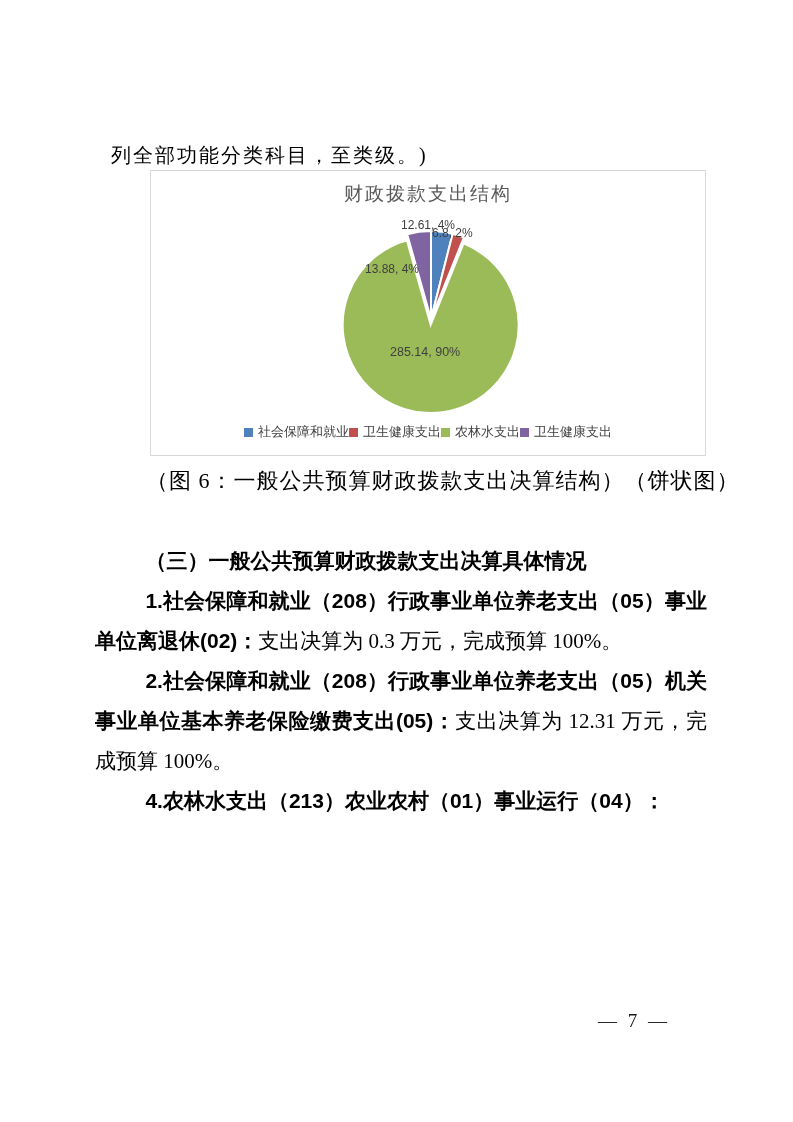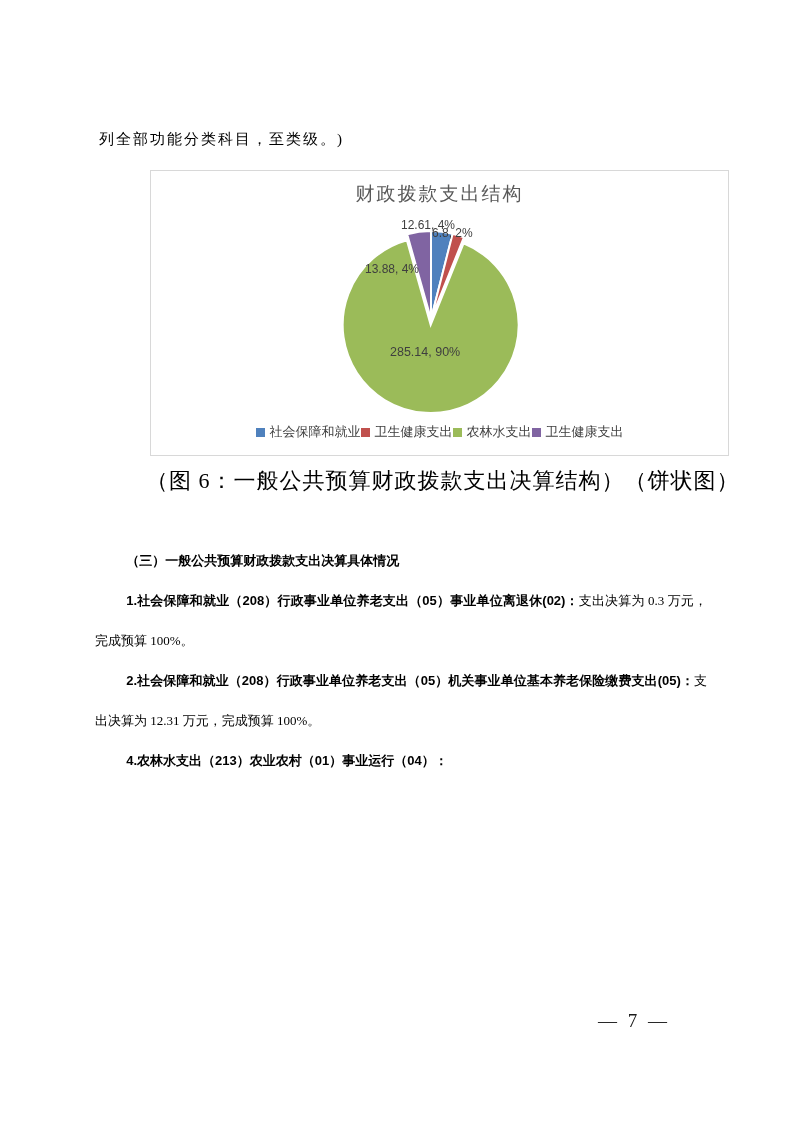--- a/index.html
+++ b/index.html
@@ -1,39 +1,39 @@
 <!DOCTYPE html>
 <html><head>
 <meta charset="utf-8">
 <style>
   html,body{margin:0;padding:0;background:#ffffff;}
   .page{
     position:relative;width:793px;height:1122px;background:#fff;overflow:hidden;
     font-family:"Liberation Serif",serif;color:#000;
   }
-  .intro{position:absolute;left:95px;top:126px;margin:4px;font-size:15px;letter-spacing:2px;}
+  .intro{position:absolute;left:95px;top:126px;margin:16px;font-size:20px;letter-spacing:2px;}
   
   .chart-box{position:absolute;left:150px;top:170px;width:554px;height:284px;
-    border:1px solid #d8d8d8;background:#fff;padding-left:23px;}
+    border:1px solid #d8d8d8;background:#fff;}
   .chart-title{position:absolute;top:10px;left:0;width:100%;text-align:center;
     font-family:"Liberation Sans",sans-serif;font-size:19px;color:#595959;letter-spacing:2px;}
   .pie-svg{position:absolute;left:0;top:0;}
   .dl{position:absolute;font-family:"Liberation Sans",sans-serif;font-size:12px;
     color:#3f3f3f;white-space:nowrap;}
   .dl-housing{left:214px;top:47px;margin-top:44px;}
   .dl-social{left:250px;top:47px;}
   .dl-health{left:281px;top:55px;}
   .dl-agri{left:211px;top:174px;font-size:12.5px;margin-left:28px;}
   .legend{position:absolute;left:0;bottom:14px;width:100%;display:flex;justify-content:center;
     font-family:"Liberation Sans",sans-serif;font-size:13px;color:#404040;}
   .legend .item{display:flex;align-items:center;gap:5px;white-space:nowrap;}
   .legend .sw{width:9px;height:9px;display:inline-block;flex:0 0 auto;}
   .caption{position:absolute;left:146px;top:466px;margin:0;font-size:22px;letter-spacing:1px;}
   
-  .bodytext{position:absolute;left:95px;top:541px;width:612px;font-size:13px;line-height:40px;
+  .bodytext{position:absolute;left:95px;top:541px;width:612px;font-size:21px;line-height:40px;
     text-align:justify;text-justify:inter-character;}
   .bodytext p{margin:0;text-indent:2.4em;}
   .b{font-family:"Liberation Sans",sans-serif;font-weight:bold;}
   .pagenum{position:absolute;left:598px;top:1010px;font-size:19px;letter-spacing:3px;color:#1a1a1a;}
 </style>
 </head>
 <body>
 
 <div class="page">
 

